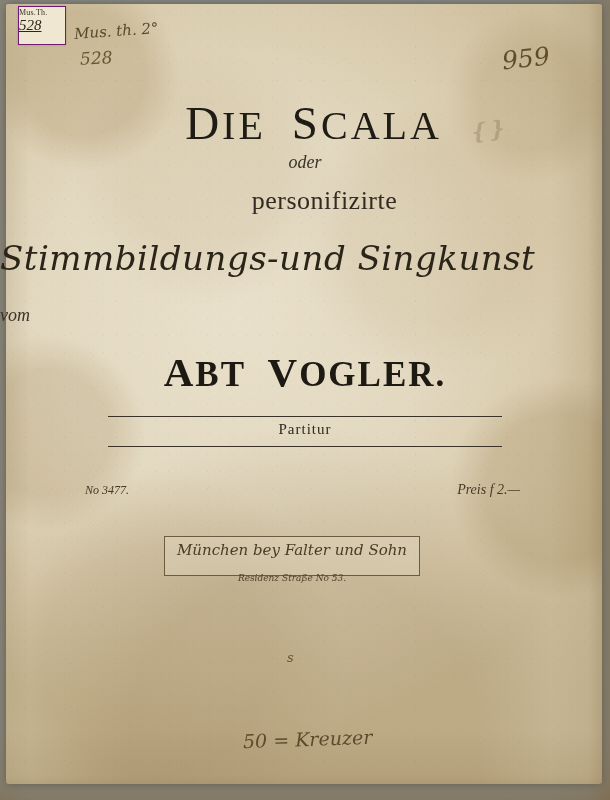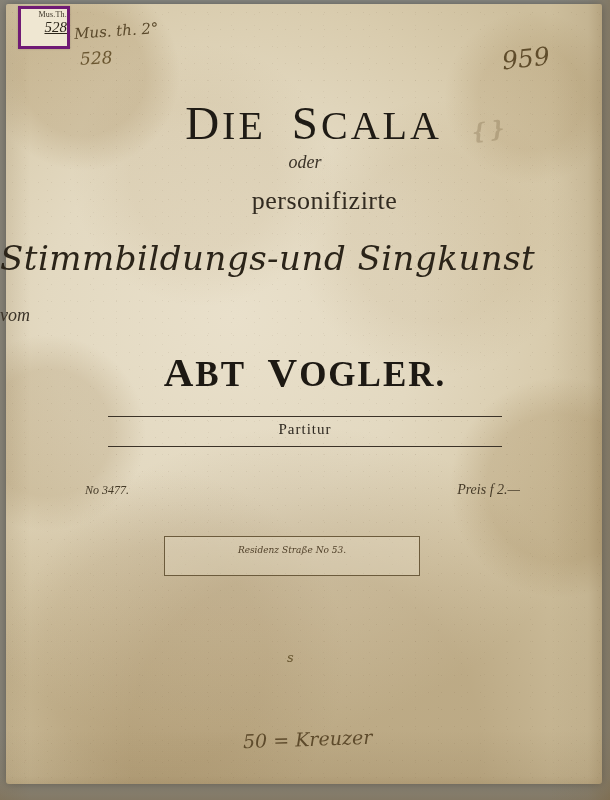--- a/index.html
+++ b/index.html
@@ -75,23 +75,23 @@
     color: #2e2a22;
   }
 
   
   .stamp {
     position: absolute;
     left: 18px;
     top: 6px;
     width: 46px;
     height: 37px;
-    border: 3px solid #701a75;
+    border: 1px solid #701a75;
     background: #efe7d2;
-    text-align: right;
+    text-align: left;
     line-height: 1.05;
     box-shadow: 0 0 2px rgba(0,0,0,0.18);
   }
   .stamp .s1 {
     font-size: 8px;
     letter-spacing: 0.2px;
     color: #3a3225;
     margin-top: 2px;
     font-family: "Liberation Serif", serif;
   }
@@ -258,21 +258,21 @@
     font-size: 15px;
     font-style: italic;
     font-family: "DejaVu Serif", serif;
     color: #4b3c24;
   }
   .publisher .p2 {
     font-size: 9px;
     font-style: italic;
     font-family: "DejaVu Serif", serif;
     color: #51412a;
-    margin-top: 8px;
+    margin-top: 14px;
   }
 
   
   .ghost {
     position: absolute;
     right: 105px;
     top: 118px;
     font-size: 22px;
     font-style: italic;
     color: rgba(120,100,65,0.30);
@@ -313,20 +313,21 @@
     </div>
 
     <div class="rule rule-top"></div>
     <div class="partitur">Partitur</div>
     <div class="rule rule-bottom"></div>
 
     <div class="plate-no">No 3477.</div>
     <div class="price">Preis f 2.—</div>
 
     <div class="publisher">
+      <div class="p1">München bey Falter und Sohn</div>
       <div class="p2">Residenz Straße No 53.</div>
     </div>
 
     <div class="hand hand-centre-mark">s</div>
     <div class="hand hand-bottom">50 = Kreuzer</div>
 
   </div>
 </div>
 
 </body></html>

